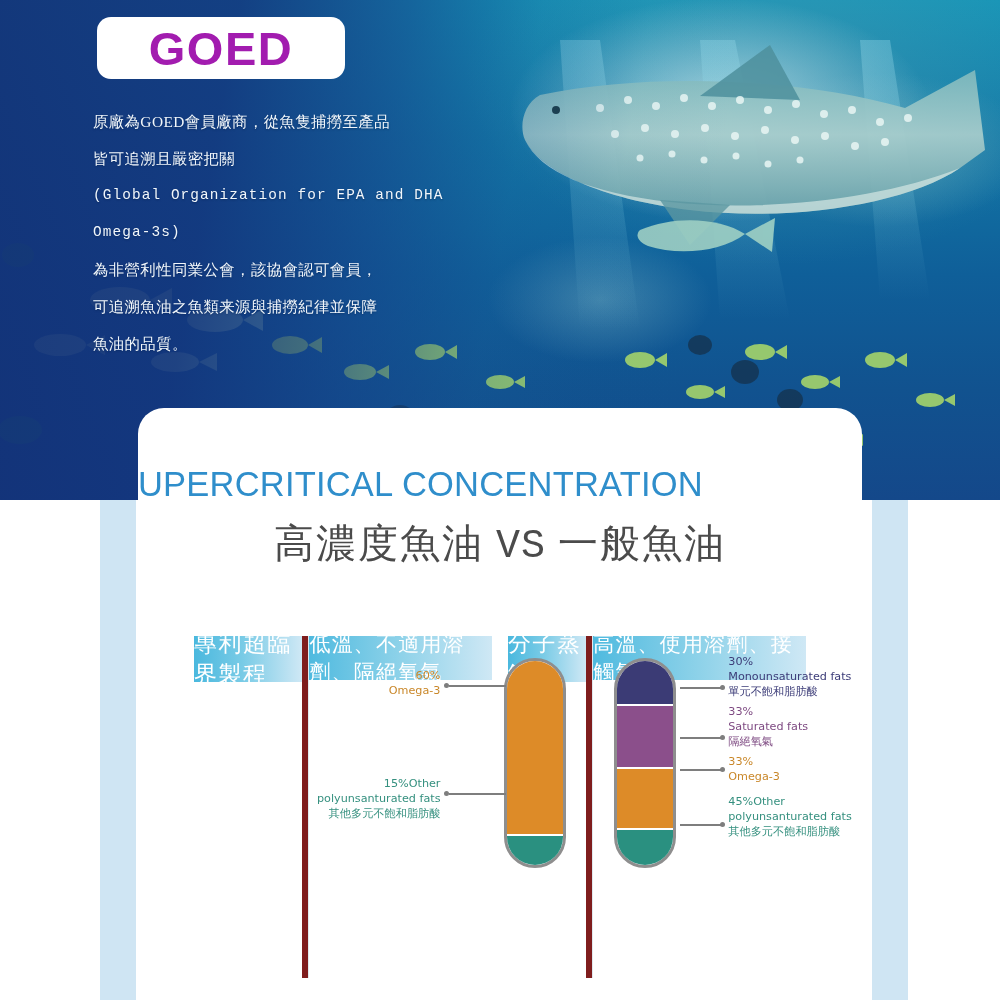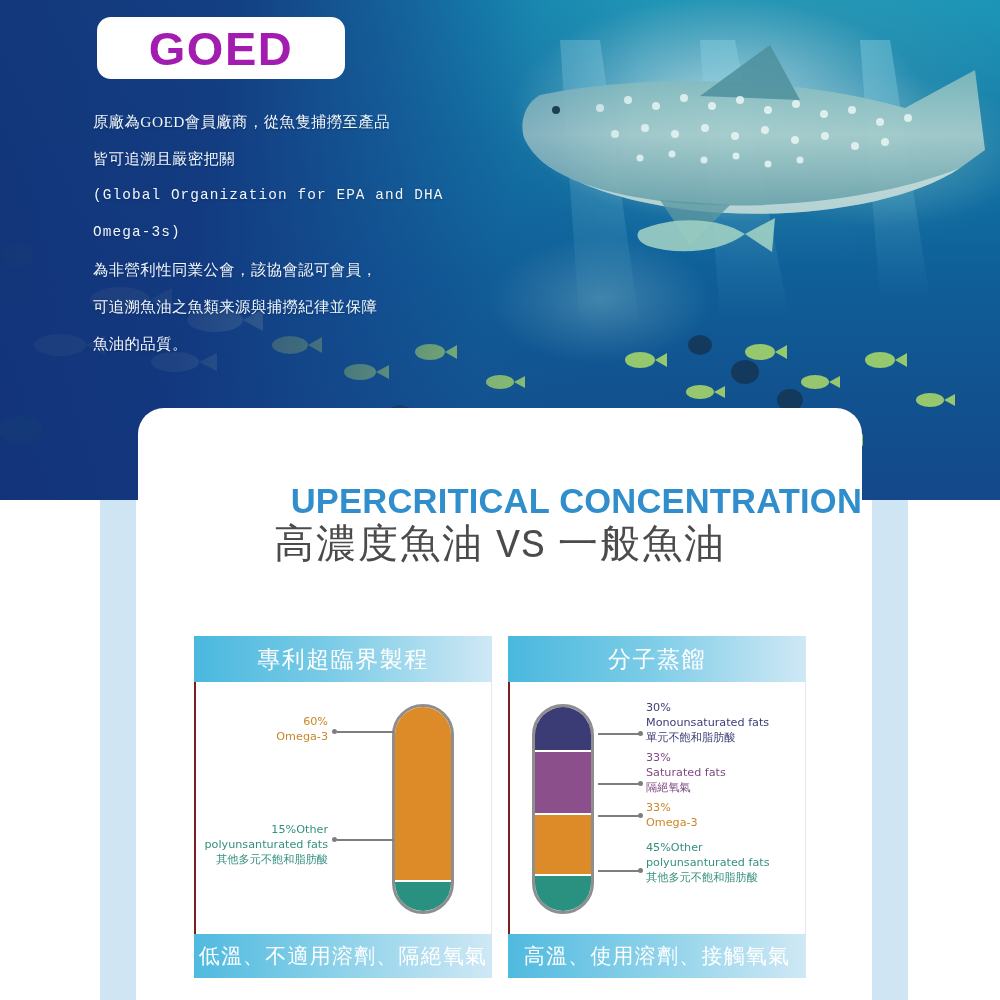--- a/index.html
+++ b/index.html
@@ -80,24 +80,24 @@
   
   .card {
     position: absolute; left: 138px; top: 408px;
     width: 724px; height: 592px;
     background: #ffffff;
     border-radius: 26px 26px 0 0;
     z-index: 5;
   }
 
   .card-title {
-    position: absolute; left: 0; top: 74px; width: 100%;
-    text-align: right;
+    position: absolute; left: 0; top: 57px; width: 100%;
+    text-align: left;
     color: #2f8ecb;
-    font-size: 34.5px; font-weight: 700; letter-spacing: .2px;
+    font-size: 34.5px; font-weight: 400; letter-spacing: .2px;
     font-family: "Liberation Sans", sans-serif;
     white-space: nowrap;
   }
   .card-subtitle {
     position: absolute; left: 0; top: 108px; width: 100%;
     text-align: center;
     color: #4b4b4b;
     font-size: 40px; letter-spacing: 2px;
     font-family: "Liberation Serif", "DejaVu Serif", serif;
     white-space: nowrap;
@@ -111,31 +111,31 @@
     font-family: "Liberation Mono", "DejaVu Sans Mono", monospace;
     white-space: nowrap;
   }
 
   
   .panels {
     position: absolute; left: 56px; top: 228px;
     width: 612px; height: 342px;
     display: flex; justify-content: space-between;
   }
-  .panel { width: 298px; height: 342px; display: flex; flex-direction: column; }
+  .panel { width: 298px; height: 342px; display: flex; flex-direction: row; }
 
   .panel-head {
     height: 46px; display: flex; align-items: center; justify-content: center;
     color: #ffffff; font-size: 23px; letter-spacing: 1.5px;
     font-family: "Liberation Sans", "DejaVu Sans", sans-serif;
     background: linear-gradient(90deg, #4ab8de 0%, #79cbe6 45%, #cfe8f5 100%);
   }
   .panel-body {
     flex: 1; background: #ffffff;
-    border-left: 2px solid #7f1d1d; border-right: 1px solid #dfe9ef;
+    border-left: 6px solid #7f1d1d; border-right: 1px solid #dfe9ef;
     position: relative;
   }
   .panel-foot {
     height: 44px; display: flex; align-items: center; justify-content: center;
     color: #ffffff; font-size: 21px; letter-spacing: 1.2px;
     font-family: "Liberation Sans", "DejaVu Sans", sans-serif;
     background: linear-gradient(90deg, #4fbadf 0%, #8ed2e9 50%, #cfe8f5 100%);
   }
 
   

